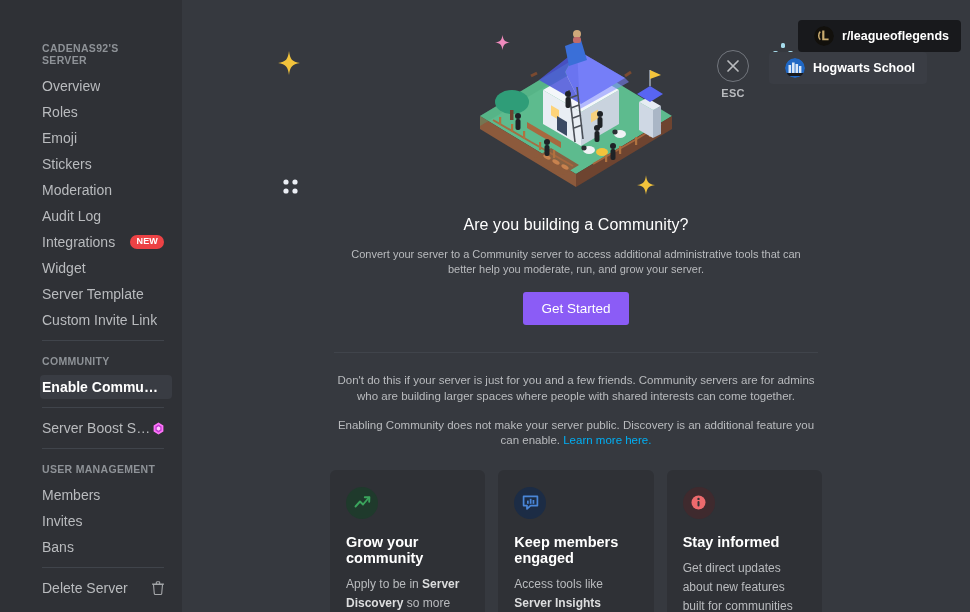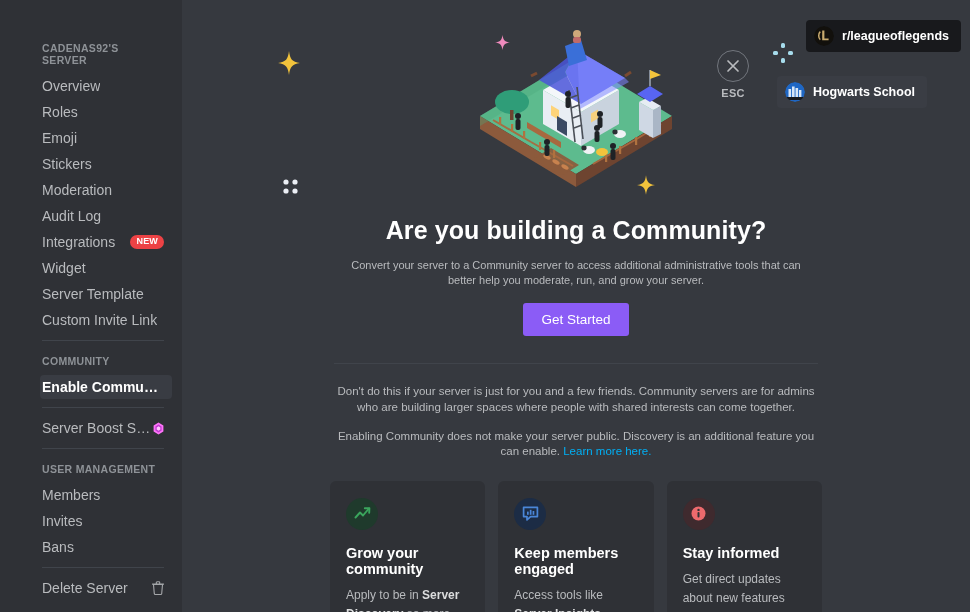--- a/index.html
+++ b/index.html
@@ -63,21 +63,21 @@
   
   .deco { position: absolute; }
   .spark-y  { left: -52px;  top: 33px;  }
   .spark-y2 { left: 307px;  top: 157px; }
   .spark-p  { left: 165px;  top: 17px;  }
   .dots-w   { left: -48px;  top: 160px; }
   .dots-b   { left: 443px;  top: 25px;  }
 
   
   .headline {
-    font-size: 25px; font-weight: bold; color: #ffffff;
+    font-size: 16px; font-weight: normal; color: #ffffff;
     text-align: center; margin-top: 6px; letter-spacing: .1px;
   }
   .subline {
     font-size: 11px; color: #b9bbbe; text-align: center;
     line-height: 1.33; margin: 13px auto 0; width: 480px;
   }
   .cta-row { display: flex; justify-content: center; margin-top: 16px; }
   .cta-btn {
     background: #8b5cf6; color: #ffffff; border: none;
     font-family: inherit; font-size: 13.5px; font-weight: 500;
@@ -130,26 +130,26 @@
     display: flex; align-items: center; justify-content: center;
   }
   .esc-label {
     font-size: 11px; font-weight: bold; color: #b9bbbe;
     margin-top: 5px; letter-spacing: .02em;
   }
 
   
   .tip {
     position: absolute; display: flex; align-items: center; gap: 8px;
-    padding: 6px 12px 6px 8px; border-radius: 4px;
+    padding: 6px 12px 6px 16px; border-radius: 4px;
     font-size: 12.5px; font-weight: bold; color: #ffffff;
     white-space: nowrap; cursor: pointer;
   }
   .tip-lol  { right: 9px;  top: 20px;  background: #18191c; }
-  .tip-hog  { right: 43px; top: 76px;  background: #3a3d44; }
+  .tip-hog  { right: 43px; top: 52px;  background: #3a3d44; }
   .tip-ico  { width: 20px; height: 20px; border-radius: 50%; flex: 0 0 20px;
               display: block; overflow: hidden; }
 </style>
 </head>
 <body>
 
 <div id="app">
 
   <nav class="sidebar">
     <div class="sb-inner">

